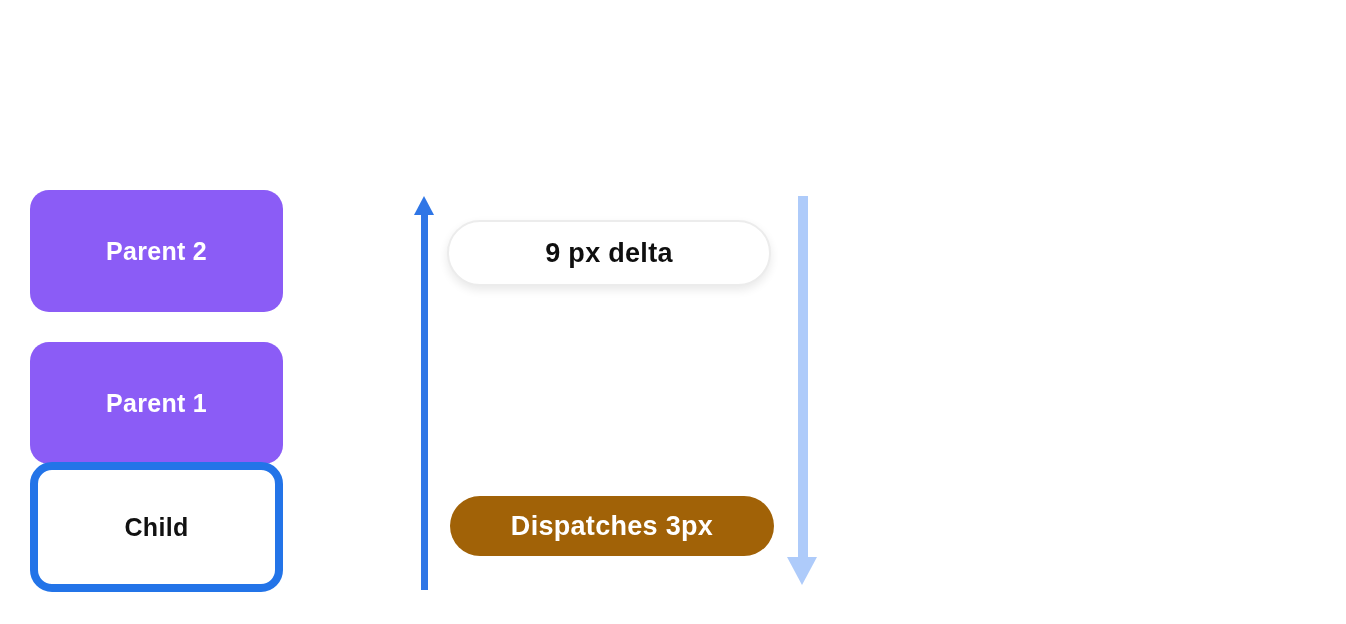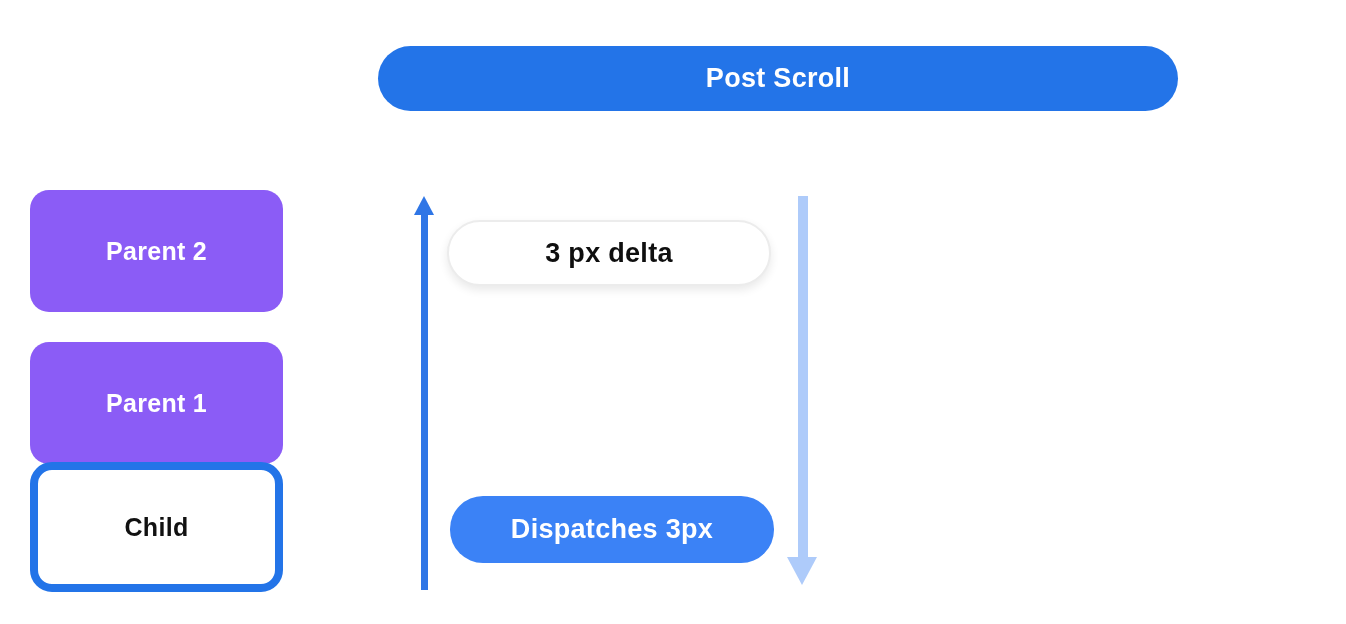--- a/index.html
+++ b/index.html
@@ -142,54 +142,51 @@
     top: 220px;
     height: 66px;
     background: #ffffff;
     border: 2px solid #ececec;
     box-shadow: 0 4px 10px rgba(0,0,0,0.09);
   }
   .pill-delta span { color: #0f0f0f; }
   .pill-dispatch {
     left: 450px;
     top: 496px;
-    height: 67px;
-    background: #3b82f6;
+    height: 60px;
+    background: #a16207;
     text-align: right;
   }
   .pill-dispatch span { color: #ffffff; }
 </style>
 </head>
 <body>
 
 <div class="canvas">
 
-  <div class="banner">
-    <span>Post Scroll</span>
-  </div>
 
   <div class="node filled node-parent2">
     <span>Parent 2</span>
   </div>
 
   <div class="node filled node-parent1">
     <span>Parent 1</span>
   </div>
 
   <div class="node node-child">
     <span>Child</span>
   </div>
 
   <div class="arrow-up">
     <div class="head"></div>
     <div class="shaft"></div>
   </div>
 
   <div class="pill pill-delta">
-    <span>3 px delta</span>
+    <span>9 px delta</span>
   </div>
 
   <div class="pill pill-dispatch">
     <span>Dispatches 3px</span>
   </div>
 
   <div class="arrow-down">
     <div class="shaft"></div>
     <div class="head"></div>
   </div>

